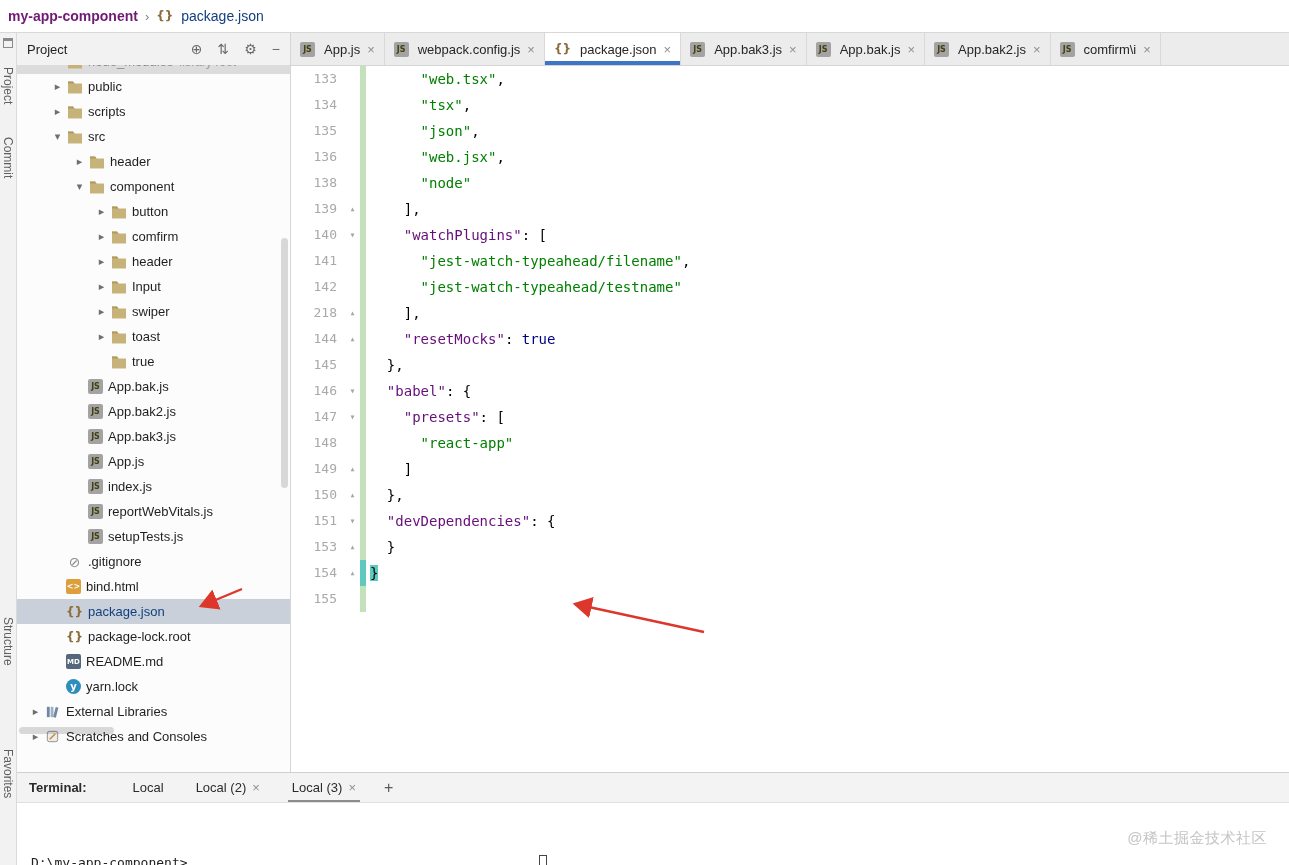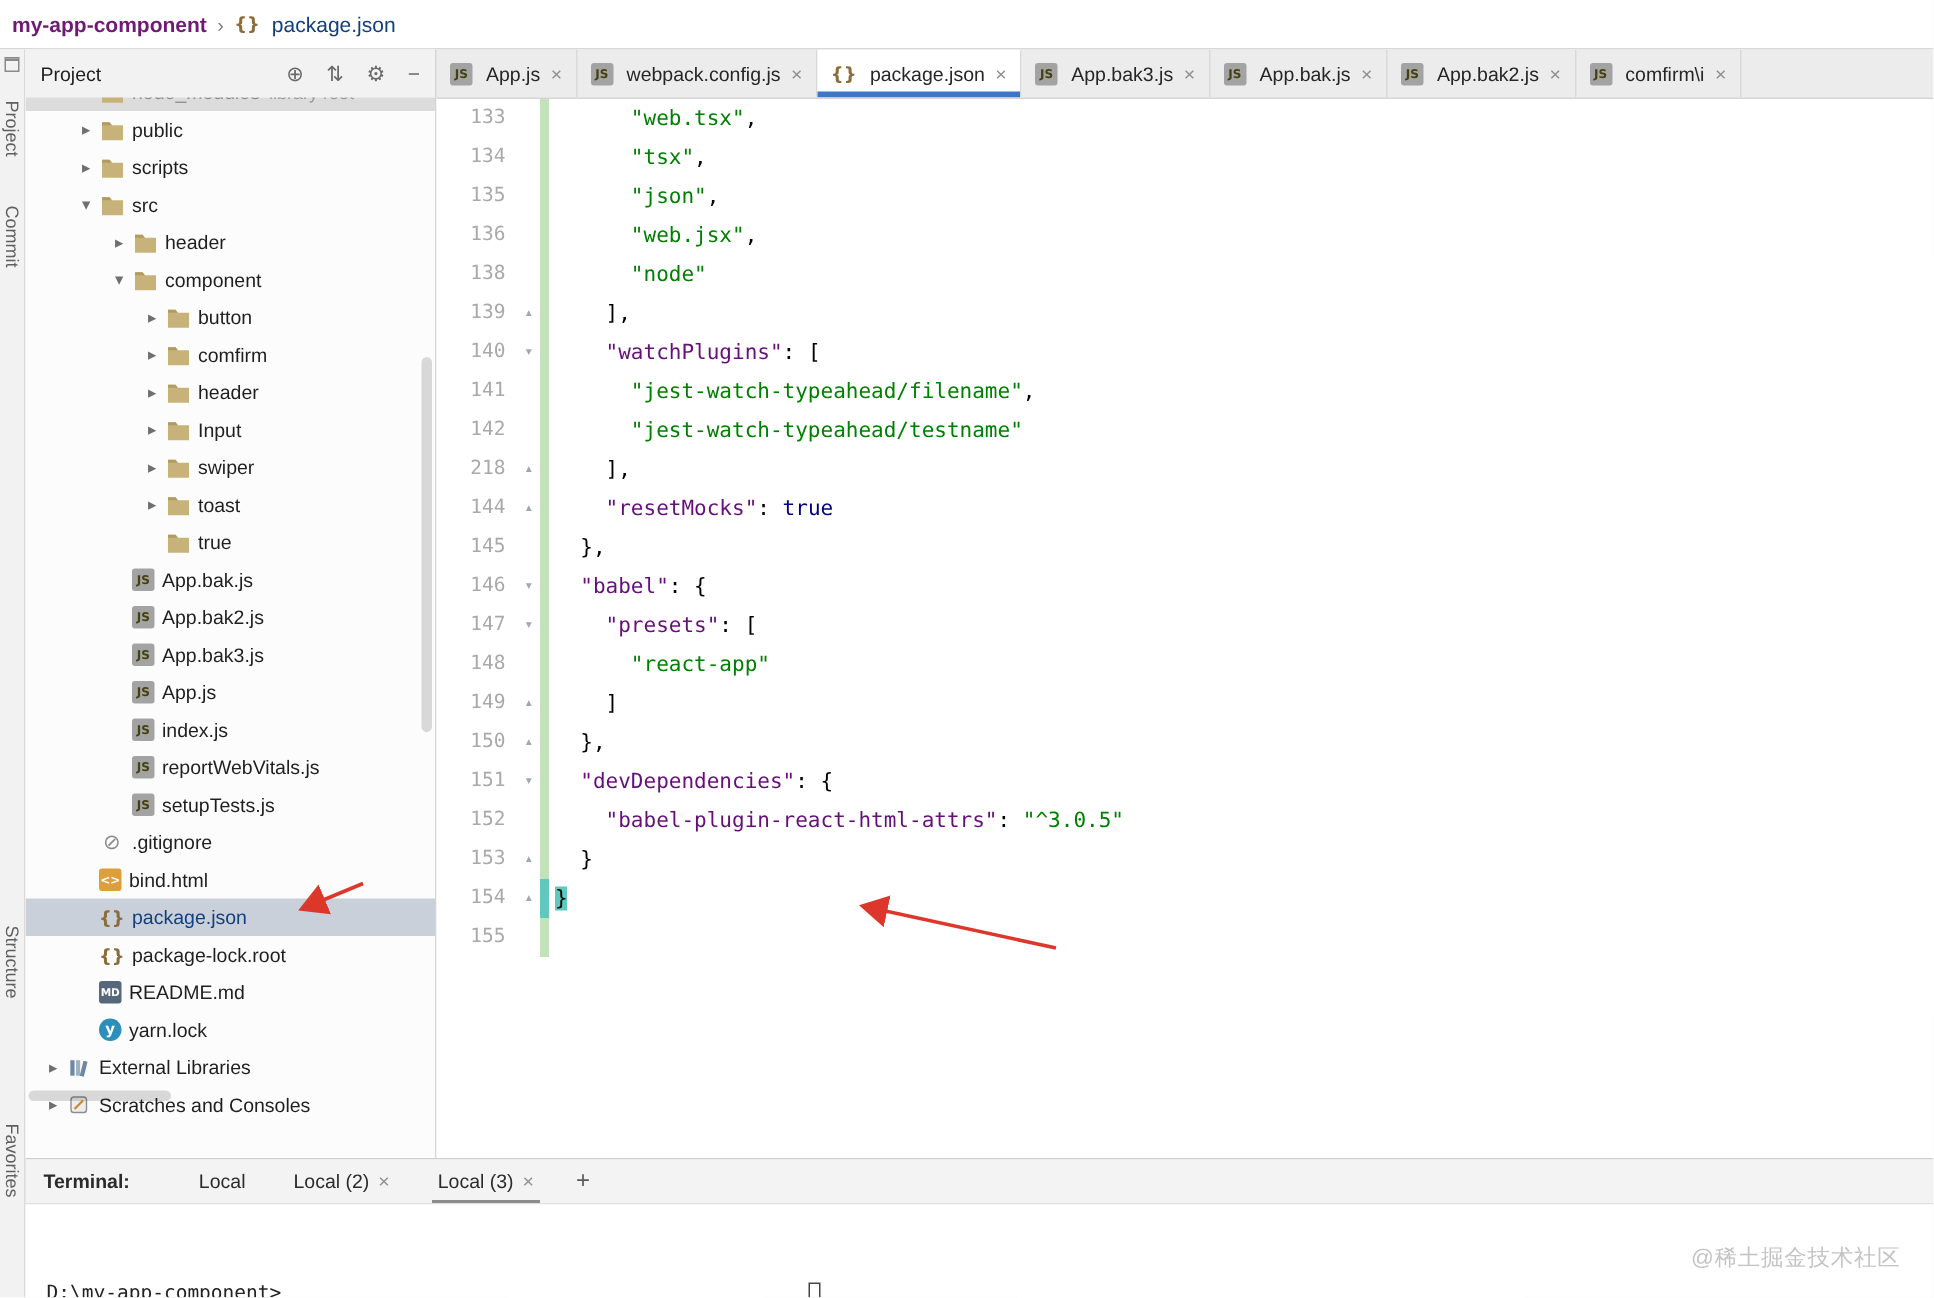--- a/index.html
+++ b/index.html
@@ -485,26 +485,20 @@
                 <span class="lnum">150</span>
                 <span class="fold">▴</span>
                 <span class="chg"></span>
                 <span class="code">  <span class="tok-pln">},</span></span>
               </div>
               <div class="line">
                 <span class="lnum">151</span>
                 <span class="fold">▾</span>
                 <span class="chg"></span>
                 <span class="code">  <span class="tok-key">"devDependencies"</span><span class="tok-pln">: {</span></span>
-              </div>
-              <div class="line">
-                <span class="lnum">152</span>
-                <span class="fold"></span>
-                <span class="chg"></span>
-                <span class="code">    <span class="tok-key">"babel-plugin-react-html-attrs"</span><span class="tok-pln">: </span><span class="tok-str">"^3.0.5"</span></span>
               </div>
               <div class="line">
                 <span class="lnum">153</span>
                 <span class="fold">▴</span>
                 <span class="chg"></span>
                 <span class="code">  <span class="tok-pln">}</span></span>
               </div>
               <div class="line">
                 <span class="lnum">154</span>
                 <span class="fold">▴</span>

